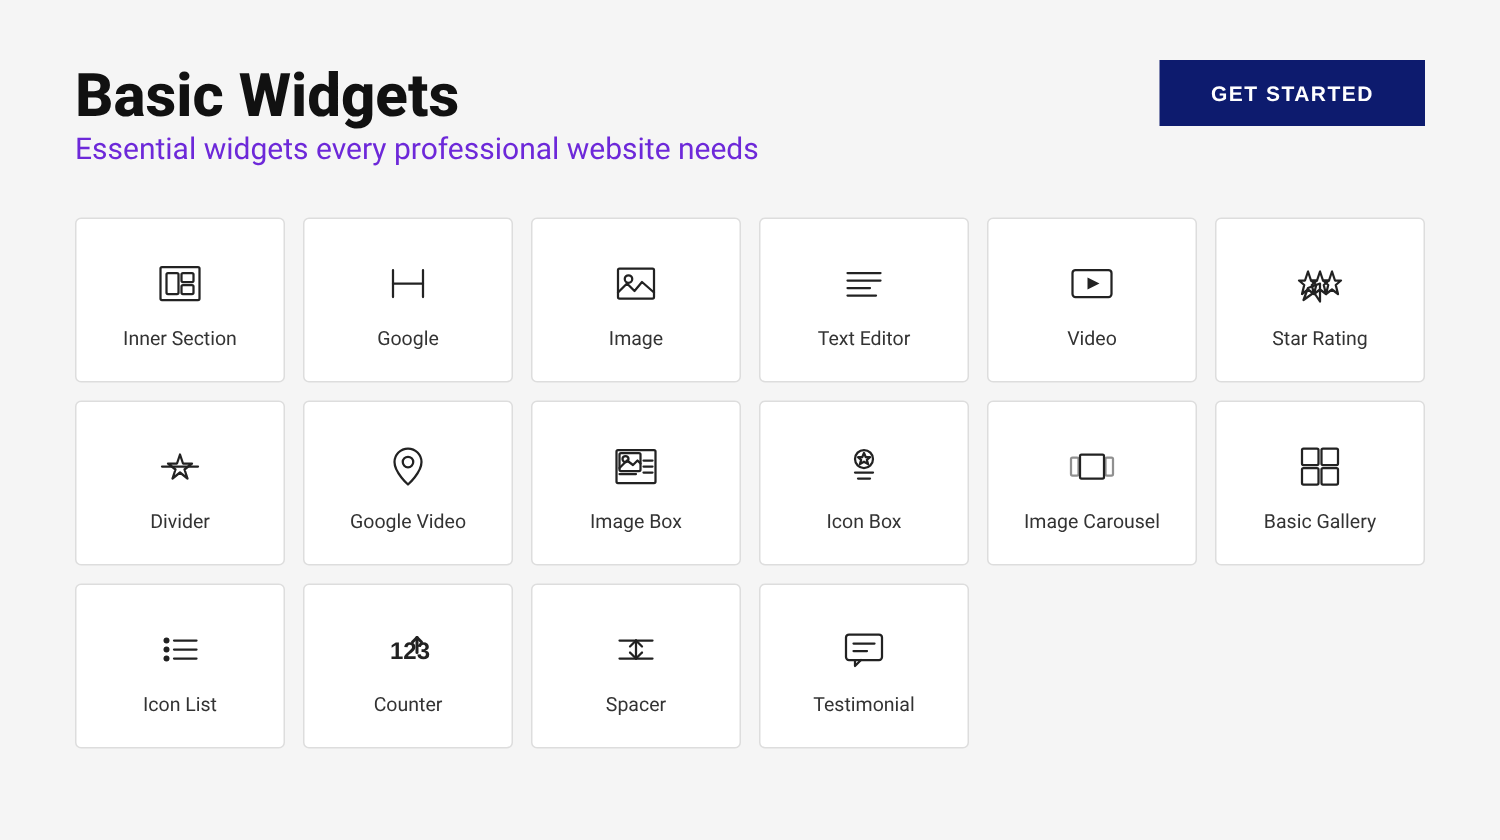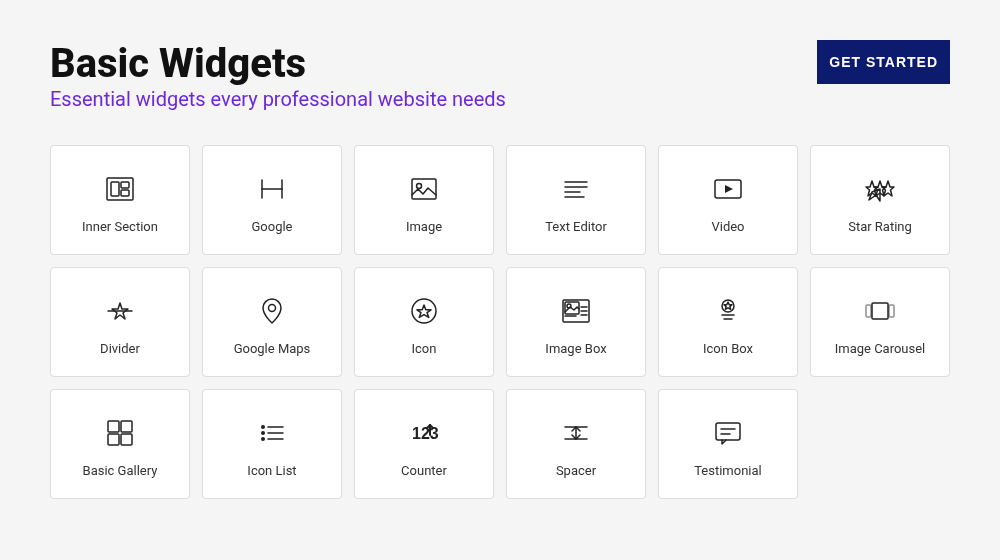--- a/index.html
+++ b/index.html
@@ -18,21 +18,21 @@
     }
     .title {
       font-size: 40px;
       font-weight: 800;
       color: #111;
     }
     .get-started-btn {
       background: #0d1b6e;
       color: #fff;
       border: none;
-      padding: 14px 12px;
+      padding: 14px 34px;
       font-size: 14px;
       font-weight: 700;
       letter-spacing: 1px;
       cursor: pointer;
       text-transform: uppercase;
     }
     .subtitle {
       font-size: 20px;
       color: #6d28d9;
       margin-bottom: 24px;
@@ -138,28 +138,21 @@
           <line x1="4" y1="16" x2="28" y2="16"></line>
           <polygon points="16,8 18,14 24,14 19,18 21,24 16,20 11,24 13,18 8,14 14,14" fill="none"></polygon>
         </svg></div>
       <div class="widget-label">Divider</div>
     </div>
     <div class="widget-card">
       <div><svg class="icon" viewBox="0 0 32 32">
           <path d="M16 4 C11 4 7 8 7 13 C7 20 16 28 16 28 C16 28 25 20 25 13 C25 8 21 4 16 4 Z"></path>
           <circle cx="16" cy="13" r="3.5"></circle>
         </svg></div>
-      <div class="widget-label">Google Maps</div>
-    </div>
-    <div class="widget-card">
-      <div><svg class="icon" viewBox="0 0 32 32">
-          <circle cx="16" cy="16" r="12"></circle>
-          <polygon points="16,10 17.8,14.8 23,14.8 19,17.6 20.8,22.4 16,19.6 11.2,22.4 13,17.6 9,14.8 14.2,14.8" fill="none"></polygon>
-        </svg></div>
-      <div class="widget-label">Icon</div>
+      <div class="widget-label">Google Video</div>
     </div>
     <div class="widget-card">
       <div><svg class="icon" viewBox="0 0 32 32">
           <rect x="3" y="5" width="26" height="22" rx="1"></rect>
           <rect x="5" y="7" width="14" height="12" rx="1"></rect>
           <circle cx="9" cy="11" r="2"></circle>
           <polyline points="5,17 10,12 14,15 17,12 19,14"></polyline>
           <line x1="21" y1="12" x2="27" y2="12"></line>
           <line x1="21" y1="16" x2="27" y2="16"></line>
           <line x1="21" y1="20" x2="27" y2="20"></line>

